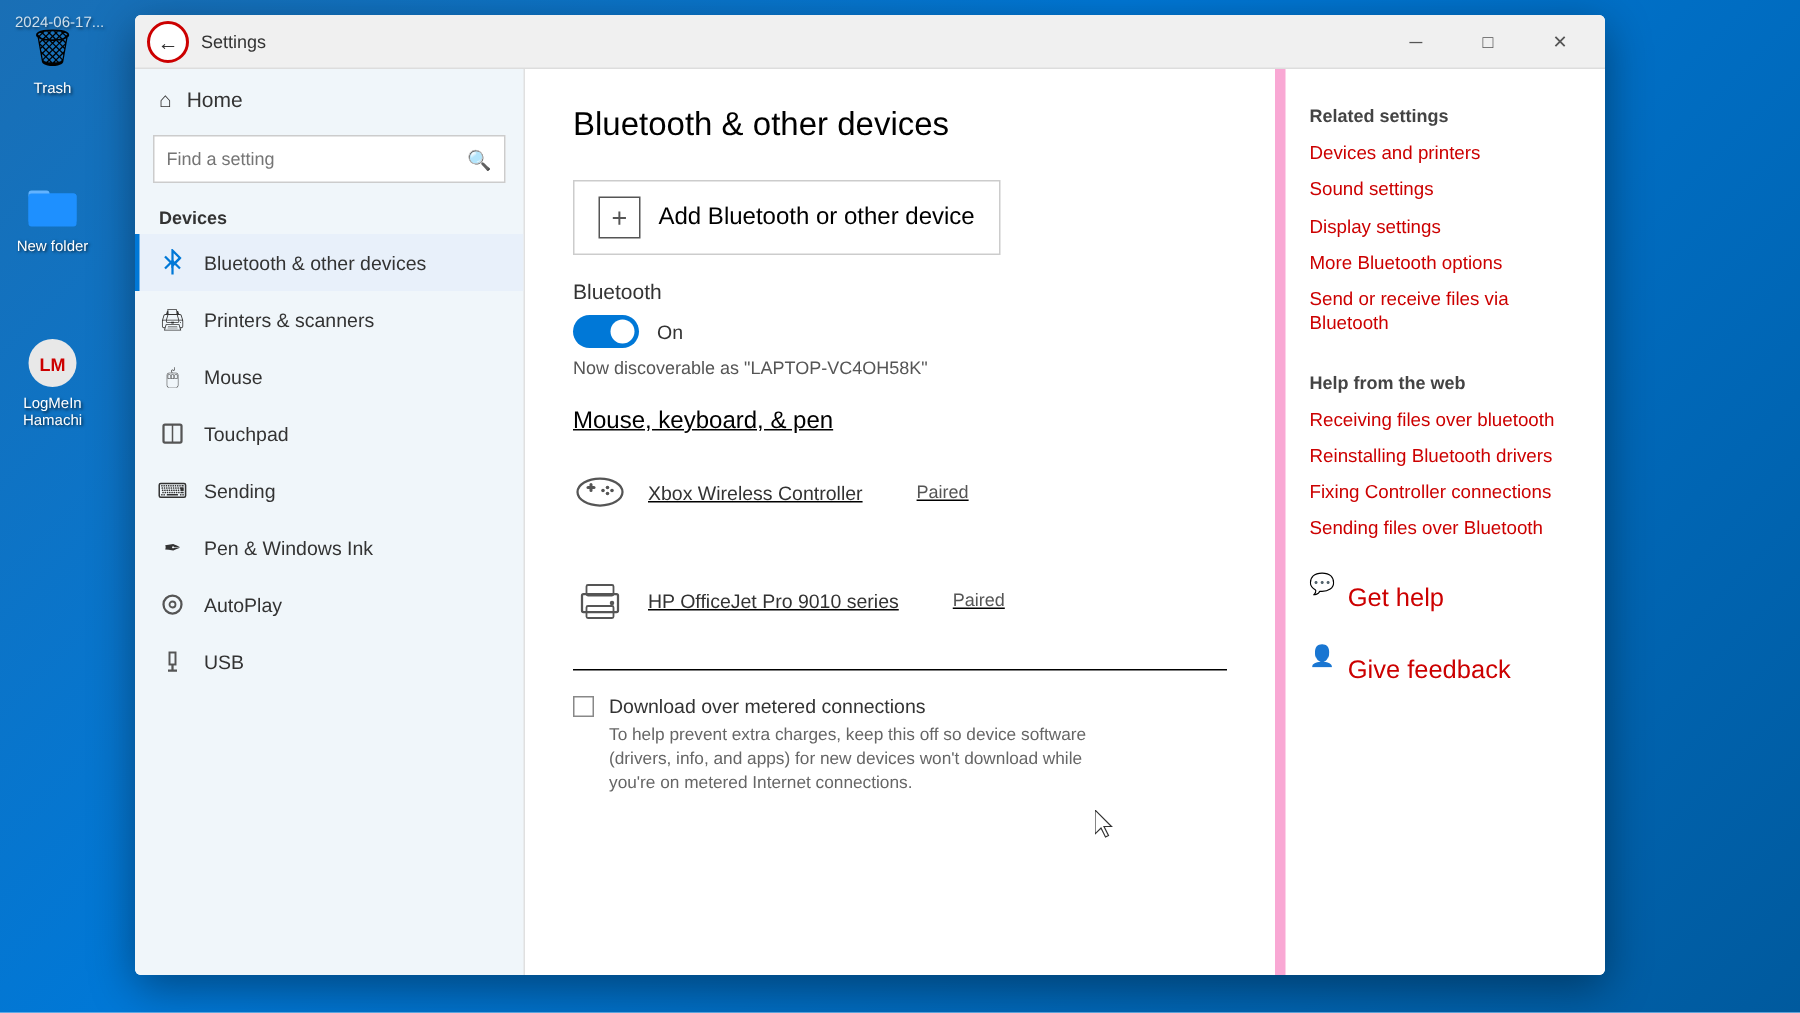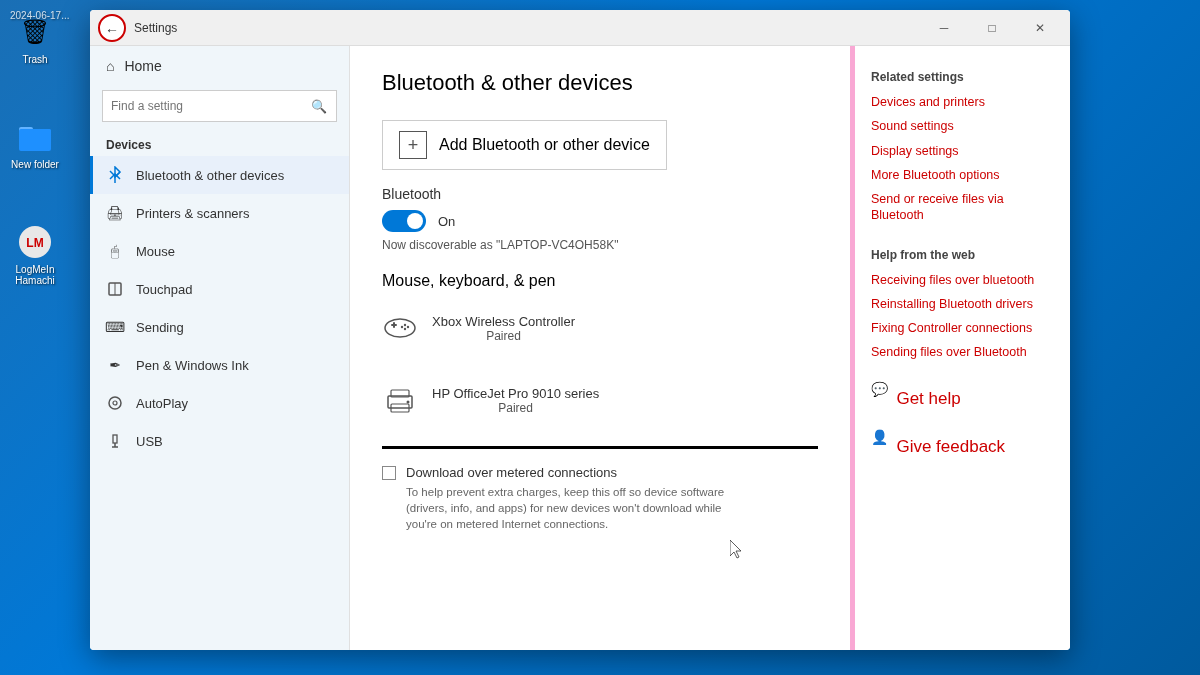--- a/index.html
+++ b/index.html
@@ -292,20 +292,21 @@
 
     .discoverable-text {
       font-size: 12px;
       color: #555;
       margin-top: 6px;
     }
 
     
     .device-section {
       margin-bottom: 20px;
+      text-decoration: underline;
     }
 
     .device-section-title {
       font-size: 16px;
       font-weight: 400;
       color: #000;
       margin-bottom: 12px;
     }
 
     .device-item {
@@ -321,43 +322,43 @@
       display: flex;
       align-items: center;
       justify-content: center;
       color: #555;
       font-size: 22px;
       flex-shrink: 0;
     }
 
     .device-info {
       display: flex;
-      flex-direction: column;
       align-items: center;
     }
 
     .device-name {
       font-size: 13px;
       color: #333;
       font-weight: 400;
     }
 
     .device-status {
       font-size: 12px;
       color: #555;
+      margin-left: 36px;
     }
 
     
     .checkbox-row {
       display: flex;
       align-items: flex-start;
       gap: 10px;
       margin-top: 20px;
       padding-top: 16px;
-      border-top: 3px solid #000000;
+      border-top: 1px solid #000000;
     }
 
     .checkbox {
       width: 14px;
       height: 14px;
       border: 1.5px solid #888;
       margin-top: 1px;
       flex-shrink: 0;
       background: white;
       cursor: pointer;
@@ -380,21 +381,21 @@
       max-width: 340px;
       line-height: 1.4;
     }
 
     
     .right-panel {
       width: 220px;
       flex-shrink: 0;
       padding: 24px 16px;
       background: white;
-      border-left: 5px solid #f9a8d4;
+      border-left: 7px solid #f9a8d4;
       overflow-y: auto;
     }
 
     .related-title {
       font-size: 12px;
       font-weight: 600;
       color: #444;
       margin-bottom: 10px;
     }
 

